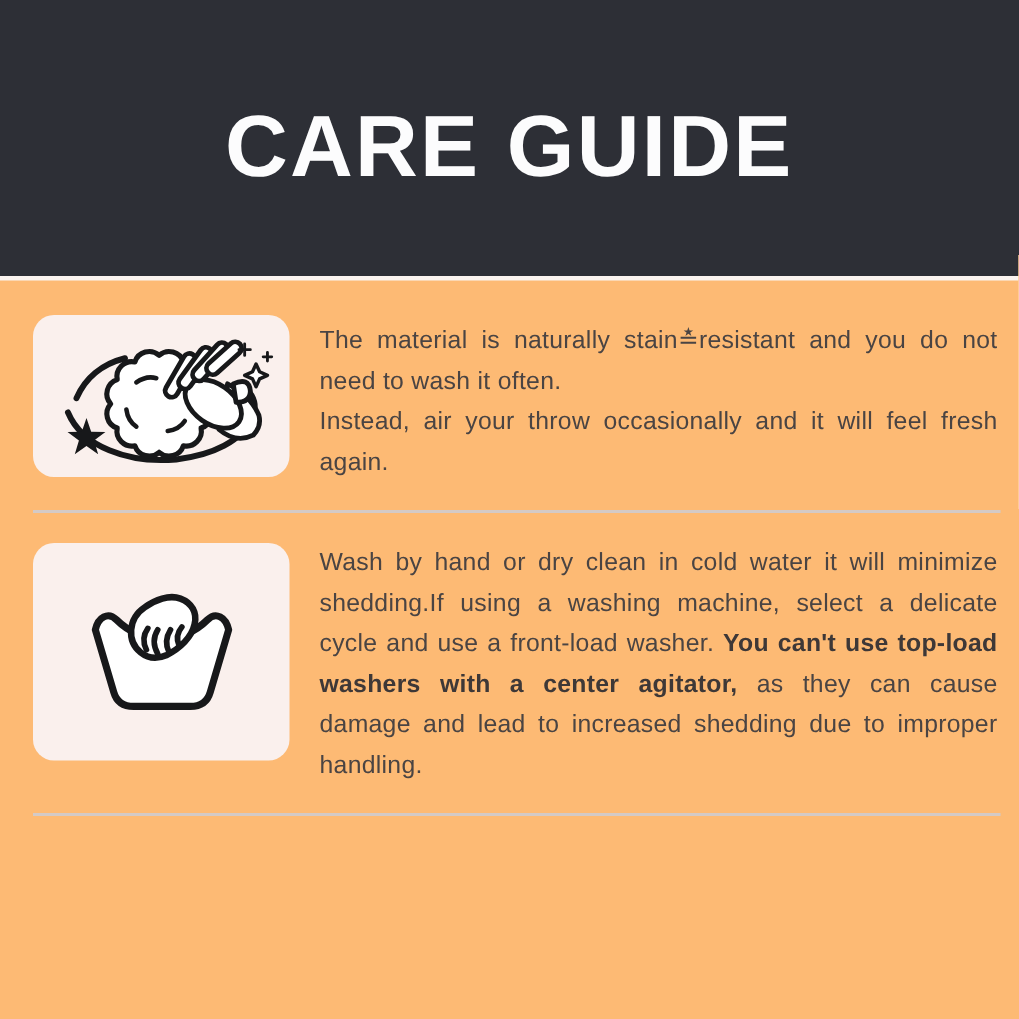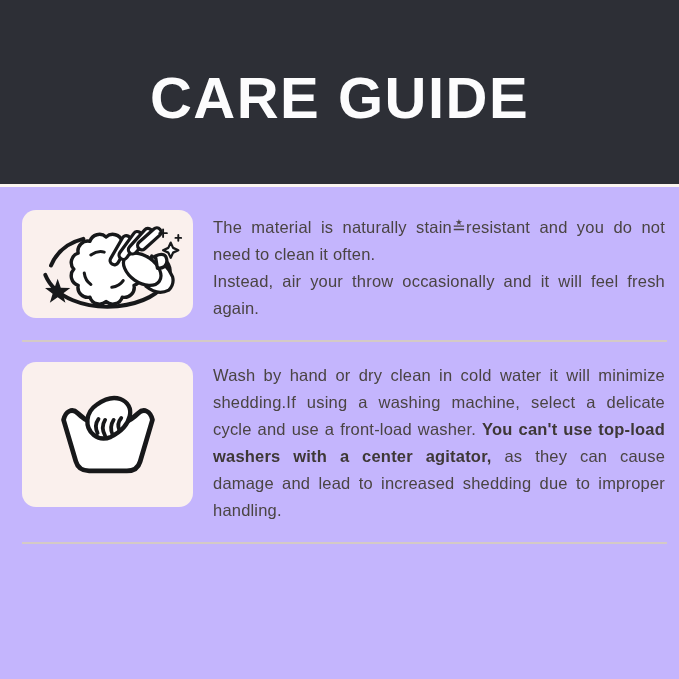--- a/index.html
+++ b/index.html
@@ -1,19 +1,19 @@
 <!DOCTYPE html>
 <html><head>
 <meta charset="utf-8">
 <style>
   html,body{margin:0;padding:0;}
   .frame{
     position:relative;
     width:679px;height:679px;
-    background:#c4b5fd;
+    background:#fdba74;
     overflow:hidden;
     font-family:"Liberation Sans", sans-serif;
   }
   .header{
     height:184px;
     background:#2d2f36;
     display:flex;align-items:center;justify-content:center;
   }
   .header h1{
     margin:0;padding-top:10px;
@@ -87,21 +87,21 @@
               <path d="M 130 44 Q 141 39 142 49 Q 142 57 132 57 Z"></path>
             </g>
             <path d="M 146 30 L 148.5 35.5 L 154 38 L 148.5 40.5 L 146 46 L 143.5 40.5 L 138 38 L 143.5 35.5 Z" fill="#ffffff" stroke="#17181a" stroke-width="2.4" stroke-linejoin="round"></path>
             <g stroke="#17181a" stroke-width="2" stroke-linecap="round">
               <path d="M 138 16 V 24 M 134 20 H 142"></path>
               <path d="M 154 22 V 28 M 151 25 H 157"></path>
             </g>
           </svg>
         </span>
       </div>
-      <div class="sec-text"><span>The material is naturally stain≛resistant and you do not need to clean it often.</span><br><span>Instead, air your throw occasionally and it will feel fresh again.</span></div>
+      <div class="sec-text"><span>The material is naturally stain≛resistant and you do not need to wash it often.</span><br><span>Instead, air your throw occasionally and it will feel fresh again.</span></div>
     </div>
 
     <div class="divider"></div>
 
     <div class="section top sec2">
       <div class="card h2c">
         <span>
           <svg width="104" height="106" viewBox="0 0 110 112">
             <path fill="#ffffff" stroke="#17181a" stroke-width="5" stroke-linejoin="round" d="M 8 40 C 10 31, 17 27, 23 33 C 31 41, 42 46, 55 46 C 68 46, 79 41, 87 33 C 93 27, 100 31, 102 40 L 89 84 C 87 91, 82 94, 75 94 L 35 94 C 28 94, 23 91, 21 84 Z"></path>
             <path fill="#ffffff" stroke="#17181a" stroke-width="4.6" stroke-linejoin="round" d="M 40 56 C 30 48, 31 32, 43 24 C 50 19, 60 15, 68 18 C 76 21, 80 28, 78 36 C 76 45, 68 53, 58 58 C 51 61, 45 60, 40 56 Z"></path>

